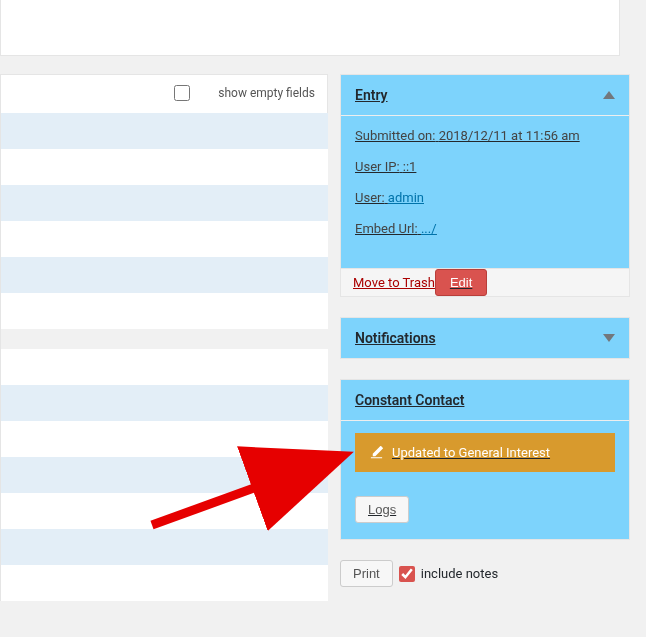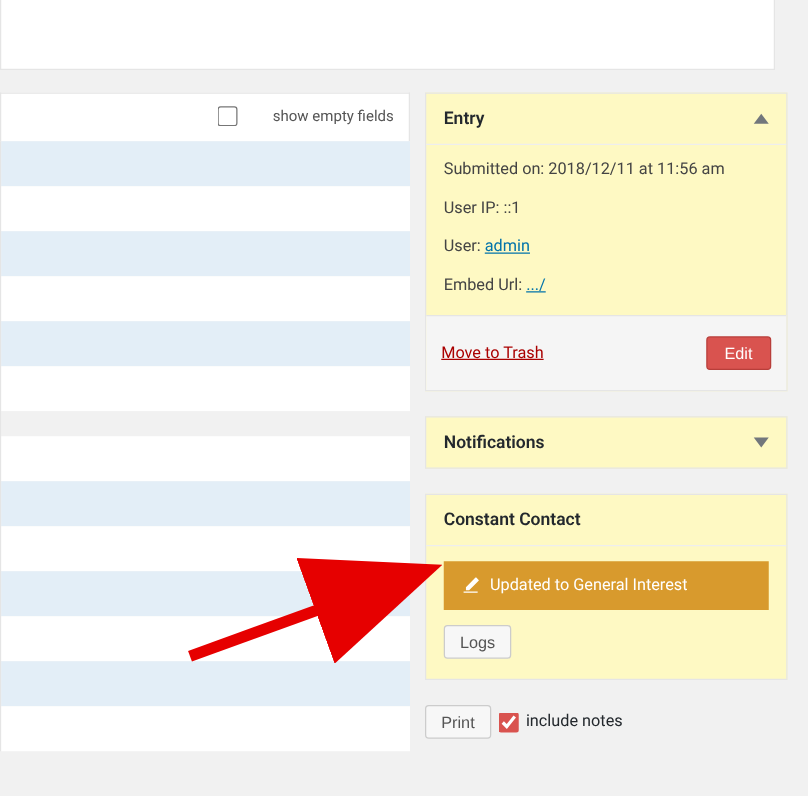--- a/index.html
+++ b/index.html
@@ -60,23 +60,24 @@
       margin-right: 8px;
       border: 1px solid #b4b9be;
     }
     .empty-toggle label { color: #555; font-size: 12px; }
     .rows { width: 328px; border-left: 1px solid #e5e5e5; }
     .row { height: 36px; }
     .row.alt { background: #e3eef7; }
     .row.white { background: #fff; }
     .row.gap { background: #f1f1f1; height: 20px; }
     .box {
-      background: #fef9c3;
+      background: #7dd3fc;
       border: 1px solid #e5e5e5;
       margin-bottom: 20px;
+      text-decoration: underline;
     }
     .box-header {
       padding: 12px 14px;
       font-weight: 600;
       font-size: 14px;
       border-bottom: 1px solid #eee;
       display: flex;
       justify-content: space-between;
       align-items: center;
       cursor: pointer;
@@ -92,25 +93,25 @@
       border-left: 6px solid transparent;
       border-right: 6px solid transparent;
       border-top: 8px solid #72777c;
     }
     .box-body { padding: 12px 14px; }
     .entry-line { margin-bottom: 16px; color: #444; font-size: 13px; }
     .entry-line:last-child { margin-bottom: 4px; }
     .link { color: #0073aa; text-decoration: underline; cursor: pointer; }
     .box-footer {
       display: flex;
-      justify-content: space-between;
-      align-items: center;
-      padding: 16px 12px;
+      align-items: center;
+      padding: 0 12px;
       background: #f5f5f5;
       border-top: 1px solid #e5e5e5;
+      margin-top: 16px;
     }
     .trash-link { color: #a00; text-decoration: underline; cursor: pointer; font-size: 13px; }
     .btn {
       display: inline-block;
       padding: 5px 12px;
       border-radius: 3px;
       font-size: 13px;
       cursor: pointer;
       border: 1px solid #ccc;
       background: #f7f7f7;
@@ -120,21 +121,21 @@
       background: #d9534f;
       border: 1px solid #b83e3a;
       color: #fff;
       padding: 5px 14px;
       font-weight: normal;
     }
     .cc-status {
       background: #d89a2d;
       color: #fff;
       padding: 12px 14px;
-      margin: 0 0 12px 0;
+      margin: 0 0 24px 0;
       display: flex;
       font-size: 13px;
     }
     .cc-status svg { margin-right: 8px; flex-shrink: 0; }
     .cc-actions { display: flex; gap: 8px; padding-bottom: 4px; }
     .print-row {
       display: flex;
       align-items: center;
       gap: 6px;
     }

